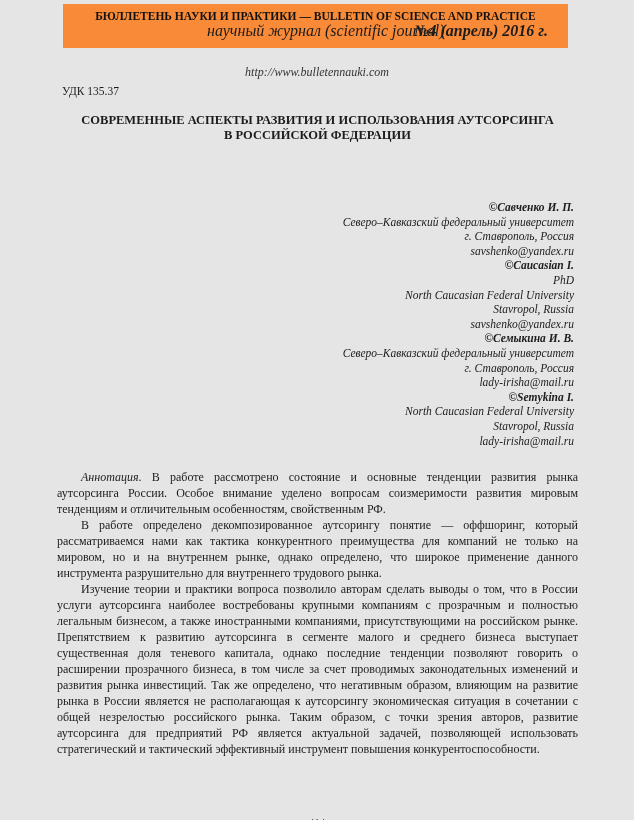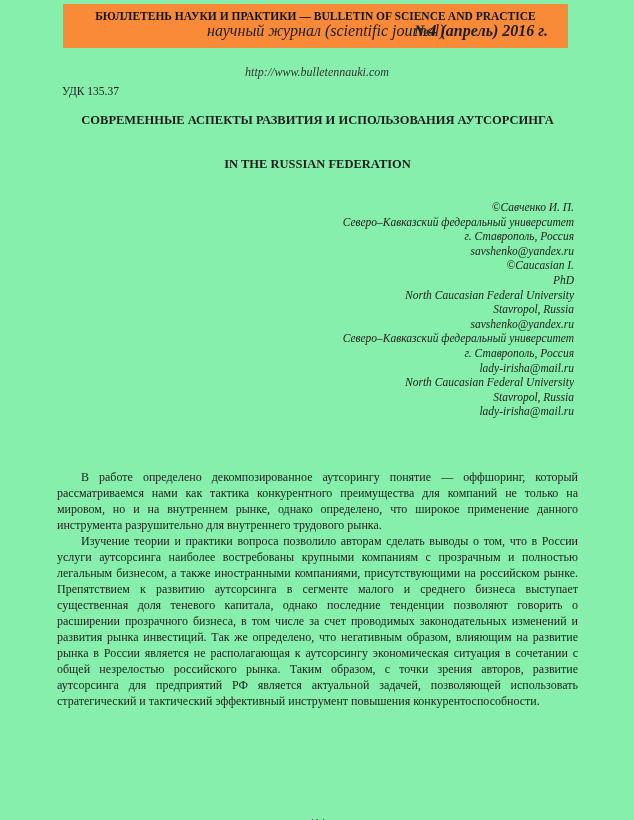--- a/index.html
+++ b/index.html
@@ -1,19 +1,19 @@
 <!DOCTYPE html>
 <html><head>
 <meta charset="utf-8">
 <style>
   html,body{margin:0;padding:0;background:#888;}
   .page{
     position:relative;
     width:634px;height:820px;
-    background:#86efac;
+    background:#e5e5e5;
     font-family:"Liberation Serif","DejaVu Serif",serif;
     color:#1c1c1c;
     overflow:hidden;
     margin:0 auto;
   }
   .banner{
     position:absolute;left:63px;top:4px;width:505px;height:44px;
     background:#F98B38;
   }
   .banner-line1{
@@ -32,21 +32,21 @@
   .title-ru,.title-en{
     position:absolute;left:57px;width:521px;
     text-align:center;font-weight:bold;font-size:12.5px;line-height:15px;
   }
   .title-ru{top:113px;text-align:center;}
   .title-en{top:157px;}
   .authors{
     position:absolute;top:200px;right:60px;left:57px;
     text-align:right;font-style:italic;font-size:11.5px;line-height:14.6px;
   }
-  .authors .b{font-weight:normal;}
+  .authors .b{font-weight:bold;}
   .abstract{
     position:absolute;top:469px;left:57px;width:521px;
     font-size:12px;line-height:16px;text-align:justify;
   }
   .abstract p{margin:0;text-indent:24px;}
   .abstract .ital{font-style:italic;}
   .pageno{
     position:absolute;top:816px;left:0;width:100%;
     text-align:center;font-size:11px;color:#444;
   }
@@ -63,44 +63,47 @@
       <span class="bl2-right">№4 (апрель) 2016 г.</span>
     </div>
   </div>
 
   <div class="url">http://www.bulletennauki.com</div>
 
   <div class="udc">УДК 135.37</div>
 
   <div class="title-ru">
     <div>СОВРЕМЕННЫЕ АСПЕКТЫ РАЗВИТИЯ И ИСПОЛЬЗОВАНИЯ АУТСОРСИНГА</div>
+    <div>В РОССИЙСКОЙ ФЕДЕРАЦИИ</div>
   </div>
 
   <div class="title-en">
-    <div>IN THE RUSSIAN FEDERATION</div>
   </div>
 
   <div class="authors">
     <div class="b">©Савченко И. П.</div>
     <div>Северо–Кавказский федеральный университет</div>
     <div>г. Ставрополь, Россия</div>
     <div>savshenko@yandex.ru</div>
     <div class="b">©Caucasian I.</div>
     <div>PhD</div>
     <div>North Caucasian Federal University</div>
     <div>Stavropol, Russia</div>
     <div>savshenko@yandex.ru</div>
+    <div class="b">©Семыкина И. В.</div>
     <div>Северо–Кавказский федеральный университет</div>
     <div>г. Ставрополь, Россия</div>
     <div>lady-irisha@mail.ru</div>
+    <div class="b">©Semykina I.</div>
     <div>North Caucasian Federal University</div>
     <div>Stavropol, Russia</div>
     <div>lady-irisha@mail.ru</div>
   </div>
 
   <div class="abstract">
+    <p><span class="ital">Аннотация.</span> <span>В работе рассмотрено состояние и основные тенденции развития рынка аутсорсинга России. Особое внимание уделено вопросам соизмеримости развития мировым тенденциям и отличительным особенностям, свойственным РФ.</span></p>
     <p>В работе определено декомпозированное аутсорингу понятие — оффшоринг, который рассматриваемся нами как тактика конкурентного преимущества для компаний не только на мировом, но и на внутреннем рынке, однако определено, что широкое применение данного инструмента разрушительно для внутреннего трудового рынка.</p>
     <p>Изучение теории и практики вопроса позволило авторам сделать выводы о том, что в России услуги аутсорсинга наиболее востребованы крупными компаниям с прозрачным и полностью легальным бизнесом, а также иностранными компаниями, присутствующими на российском рынке. Препятствием к развитию аутсорсинга в сегменте малого и среднего бизнеса выступает существенная доля теневого капитала, однако последние тенденции позволяют говорить о расширении прозрачного бизнеса, в том числе за счет проводимых законодательных изменений и развития рынка инвестиций. Так же определено, что негативным образом, влияющим на развитие рынка в России является не располагающая к аутсорсингу экономическая ситуация в сочетании с общей незрелостью российского рынка. Таким образом, с точки зрения авторов, развитие аутсорсинга для предприятий РФ является актуальной задачей, позволяющей использовать стратегический и тактический эффективный инструмент повышения конкурентоспособности.</p>
   </div>
 
   <div class="pageno">414</div>
 
 </div>
 
 </body></html>

